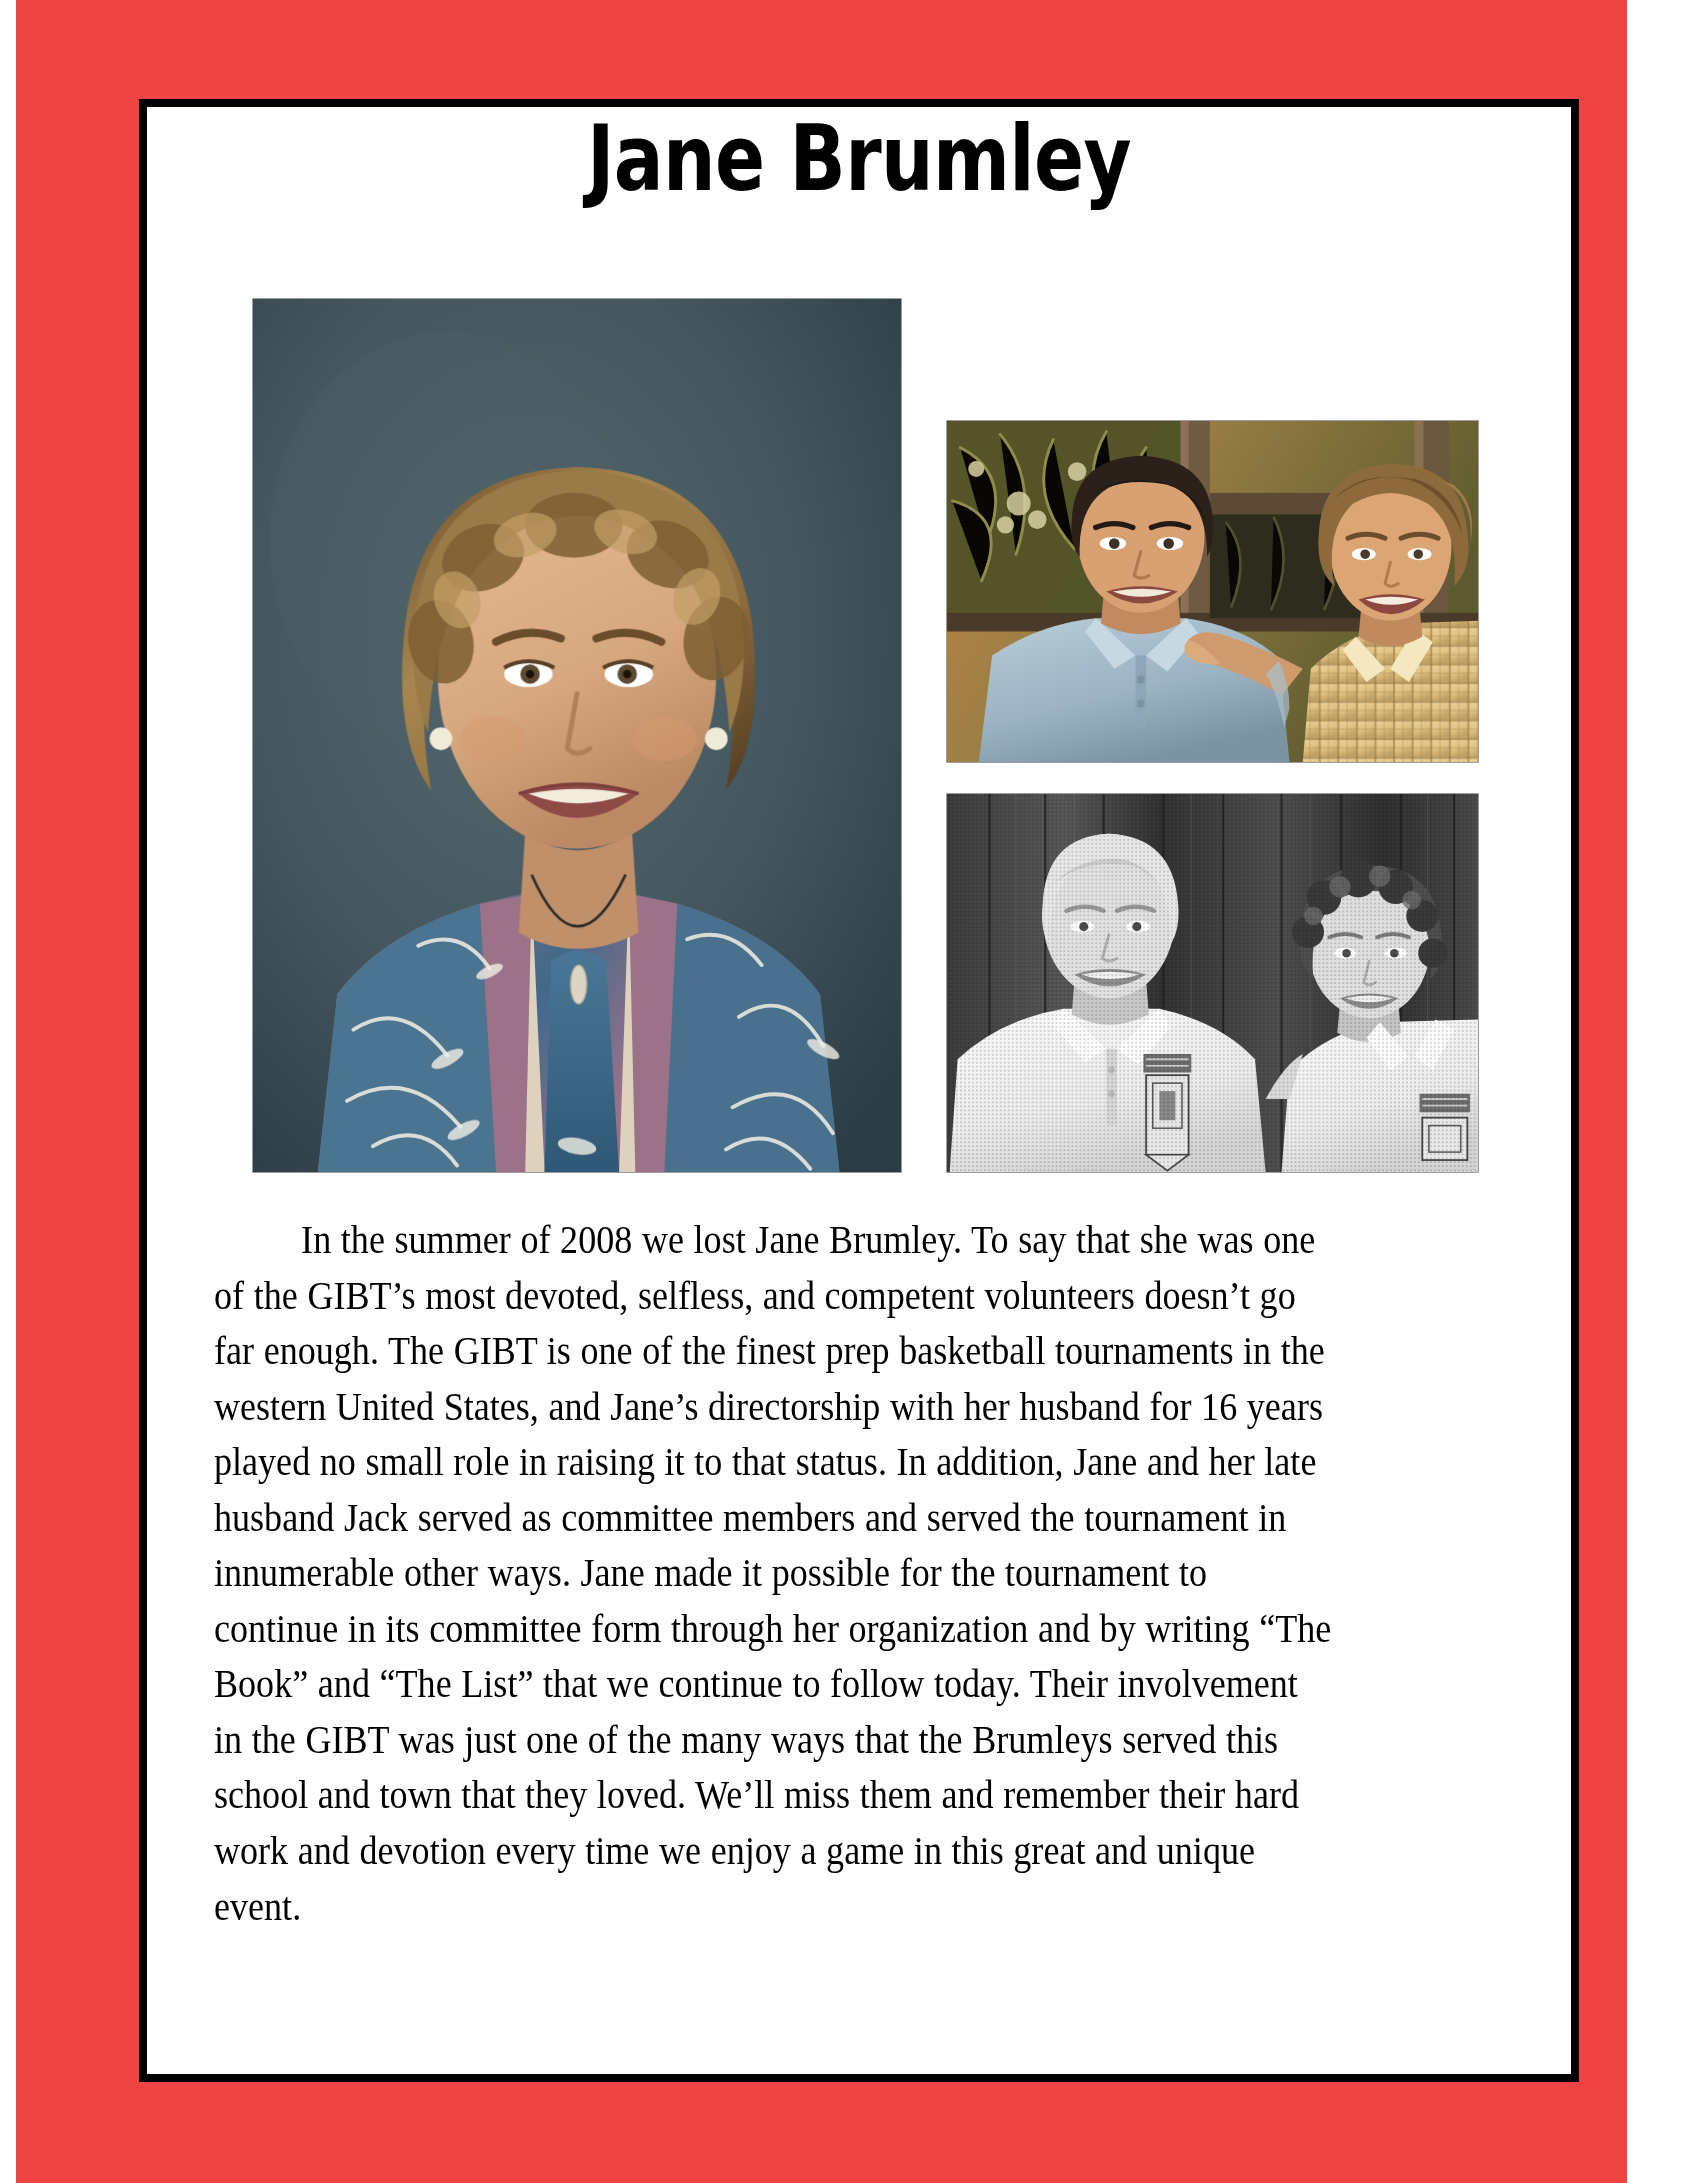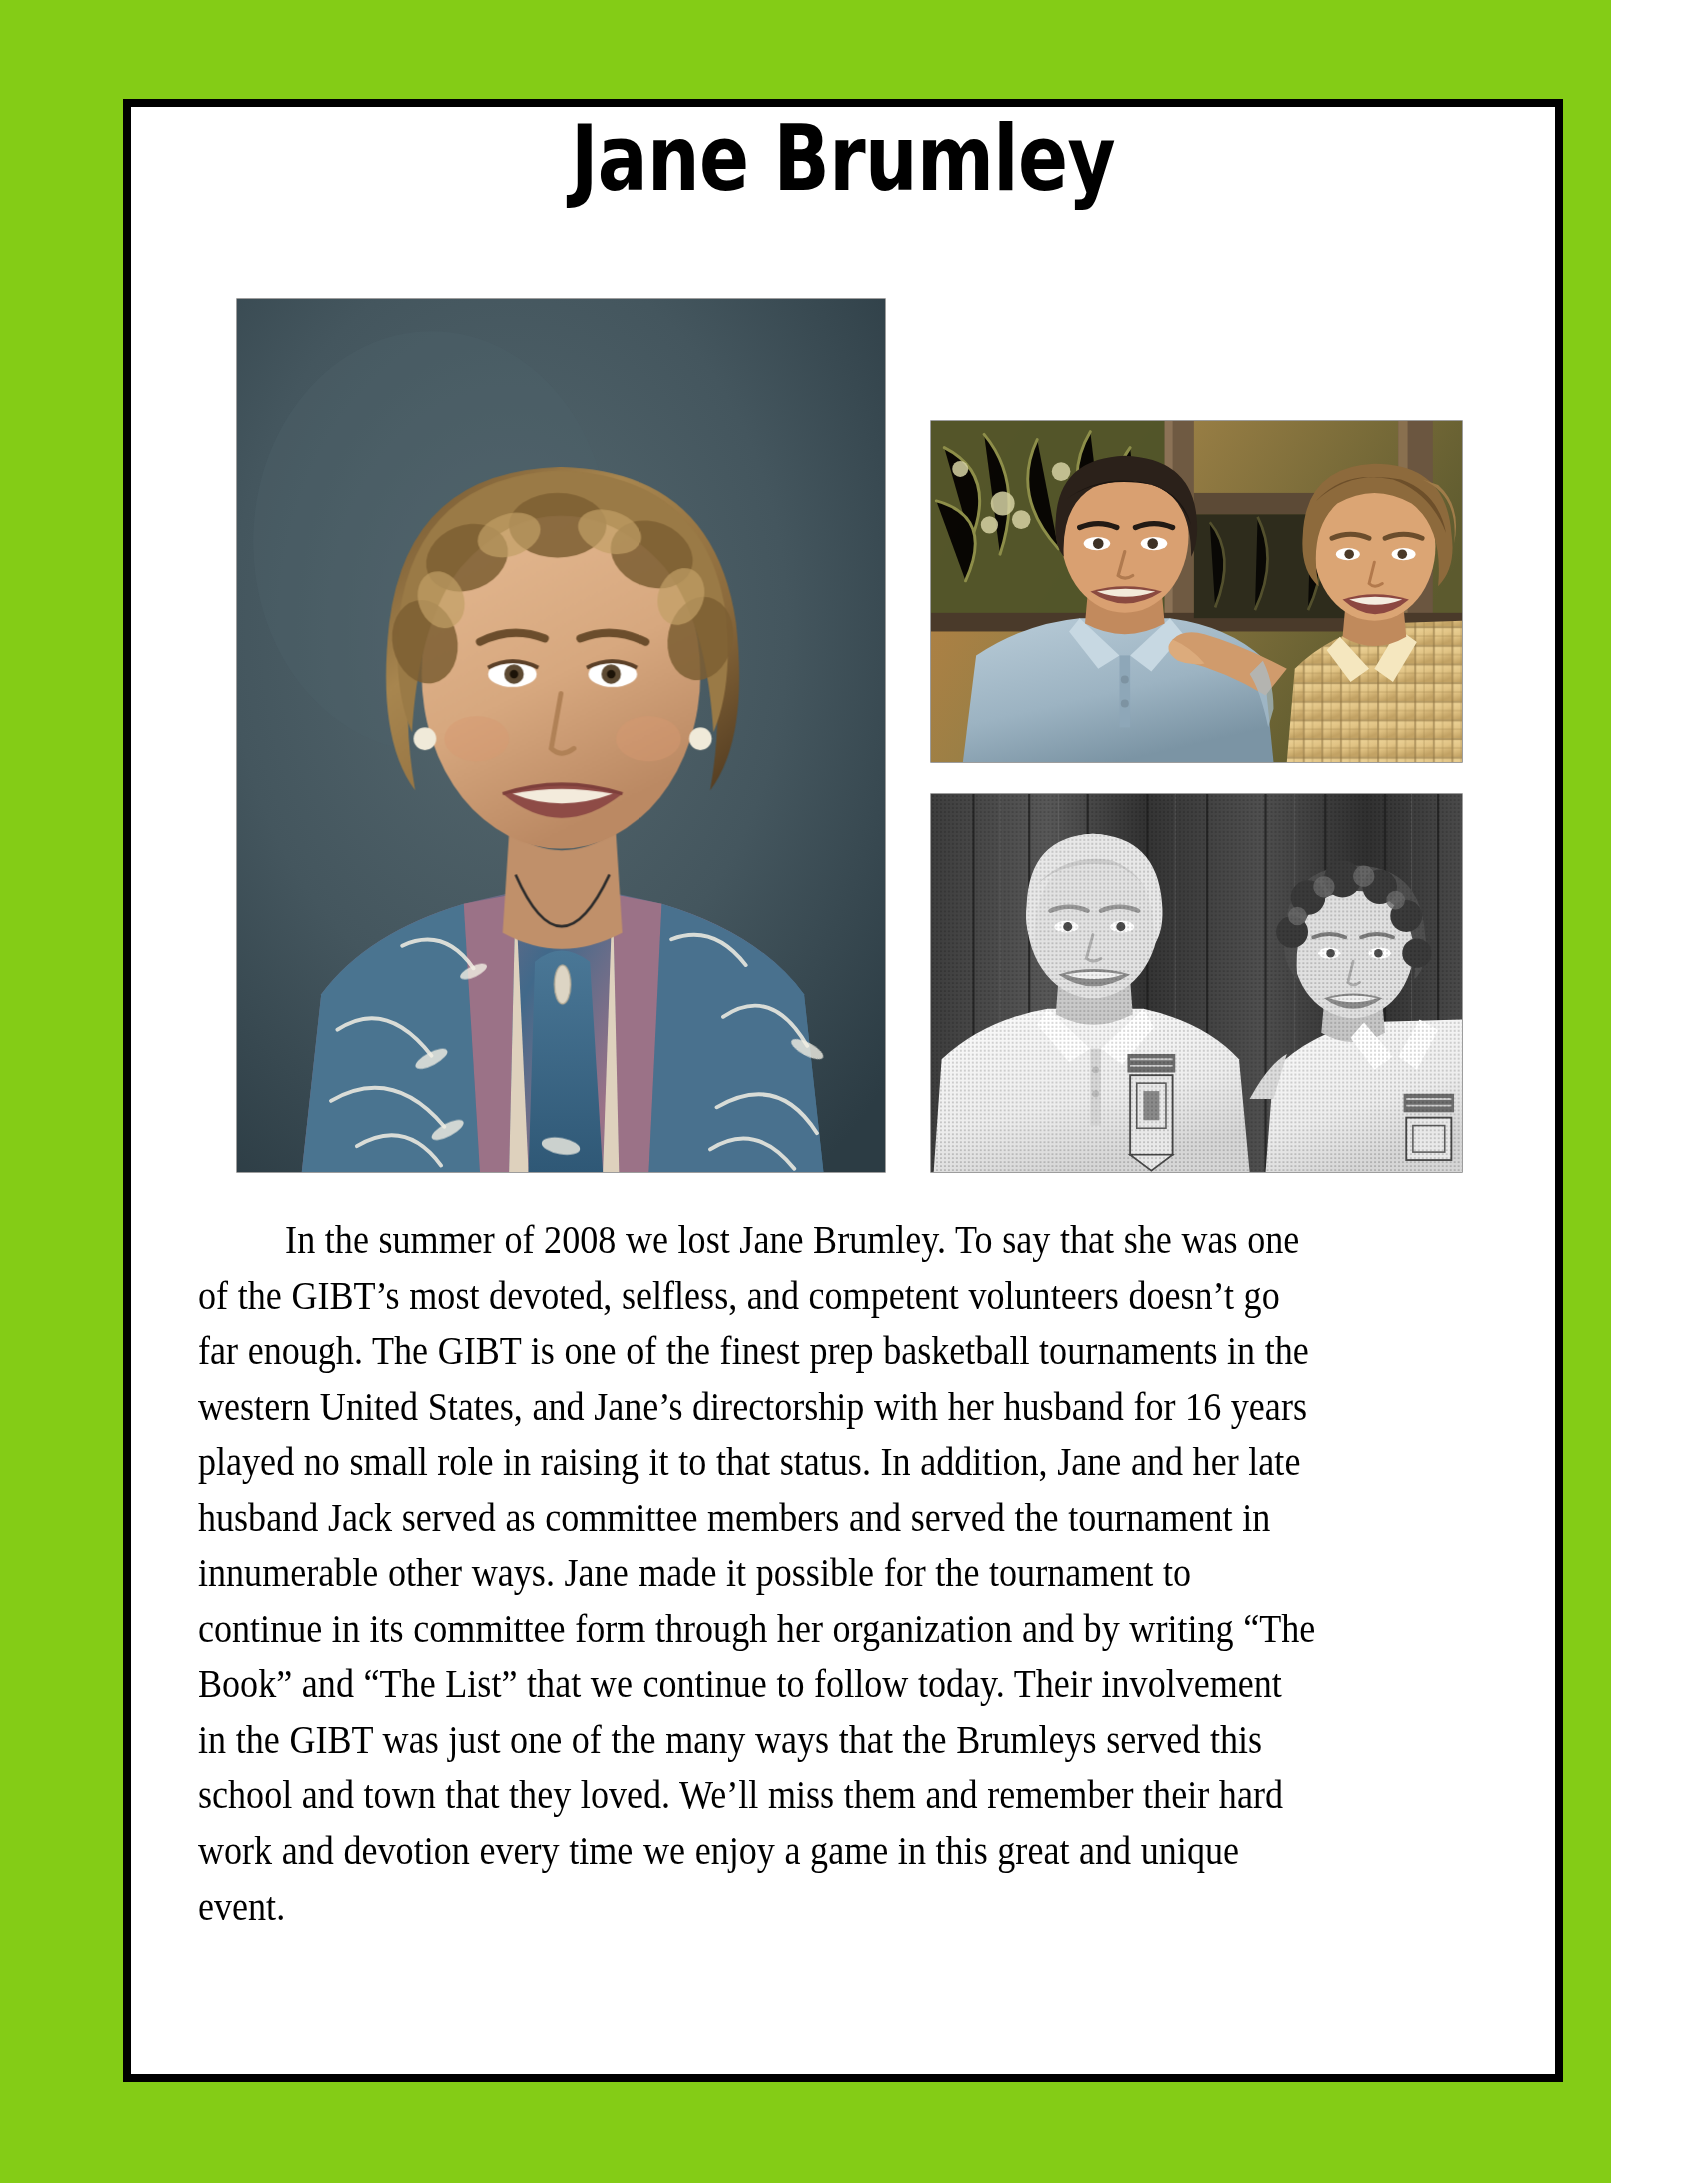--- a/index.html
+++ b/index.html
@@ -11,24 +11,24 @@
     width: 1687px;
     height: 2183px;
     position: relative;
     font-family: "Liberation Serif", serif;
     overflow: hidden;
   }
 
   
   #page {
     position: absolute;
-    left: 0; top: 0;
+    left: 16px; top: 0;
     width: 1611px;
     height: 2183px;
-    background: #84cc16;
+    background: #ef4444;
   }
   #page-border {
     position: absolute;
     left: 123px;
     top: 99px;
     width: 1440px;
     height: 1983px;
     border: 8.6px solid #000000;
     box-sizing: border-box;
     background: #ffffff;

